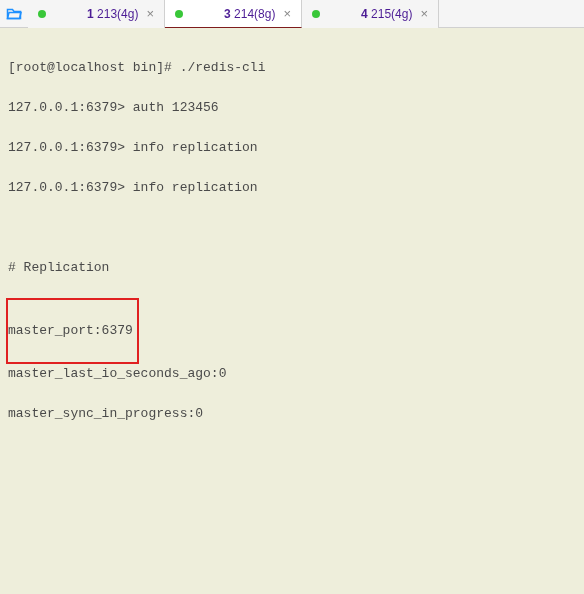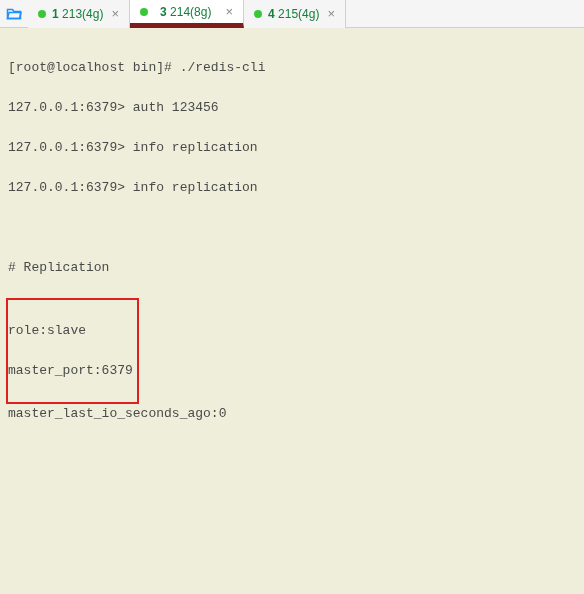--- a/index.html
+++ b/index.html
@@ -34,34 +34,34 @@
     height: 28px;
     padding: 0 8px 0 10px;
     border-right: 1px solid #d0d0d0;
     background: #f5f5f5;
     position: relative;
     cursor: pointer;
     gap: 6px;
   }
   .tab.active {
     background: #ffffff;
-    border-bottom: 5px solid #7f1d1d;
+    border-bottom: 1px solid #7f1d1d;
     margin-bottom: -1px;
-    gap: 12px;
   }
   .tab .dot {
     width: 8px;
     height: 8px;
     border-radius: 50%;
     background: #39c739;
     flex-shrink: 0;
   }
   .tab .label {
-    color: #15803d;
+    color: #4c1d95;
     white-space: nowrap;
+    margin-left: 35px;
   }
   .tab .label b { font-weight: bold; }
   .tab .close {
     color: #888;
     font-size: 13px;
     line-height: 1;
     padding: 0 2px;
   }
   .terminal {
     padding: 10px 8px;
@@ -107,24 +107,24 @@
 
 <div class="terminal">
 <div>[root@localhost bin]# ./redis-cli</div>
 <div>127.0.0.1:6379&gt; auth 123456</div>
 <div>127.0.0.1:6379&gt; info replication</div>
 <div>127.0.0.1:6379&gt; info replication</div>
 <div></div>
 <div></div>
 <div># Replication</div>
 <div class="highlight-box">
-<div>role:slave</div>
 <div>master_port:6379</div>
 </div>
 <div>master_last_io_seconds_ago:0</div>
+<div>master_sync_in_progress:0</div>
 
 
 
 
 
 
 
 
 
 

